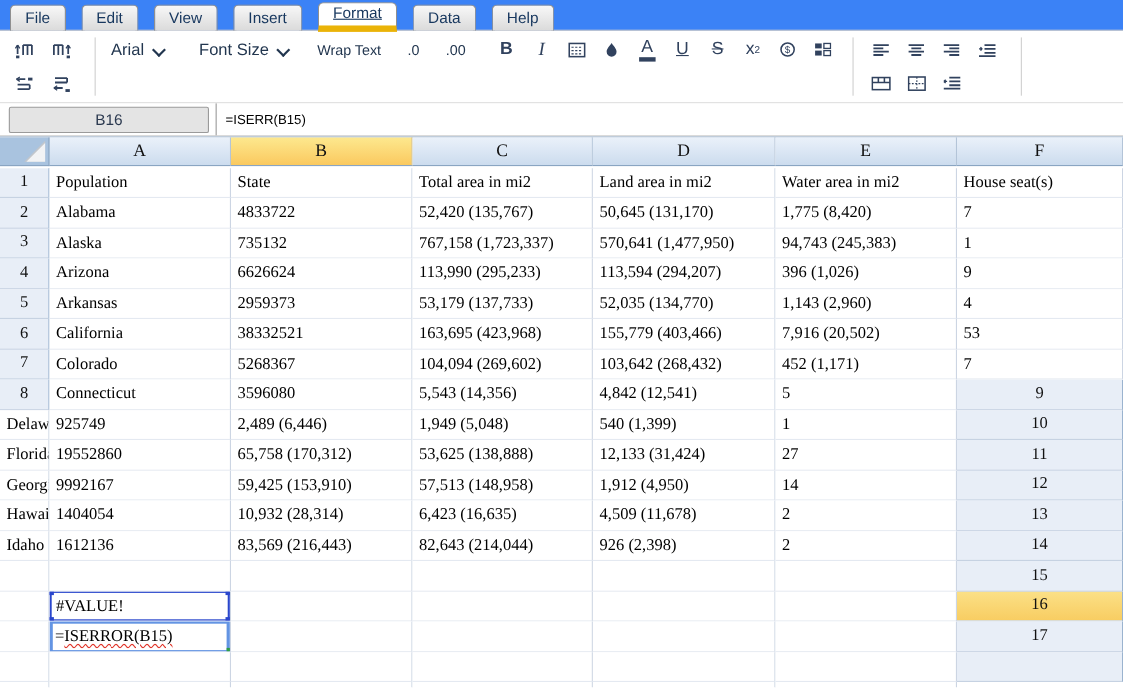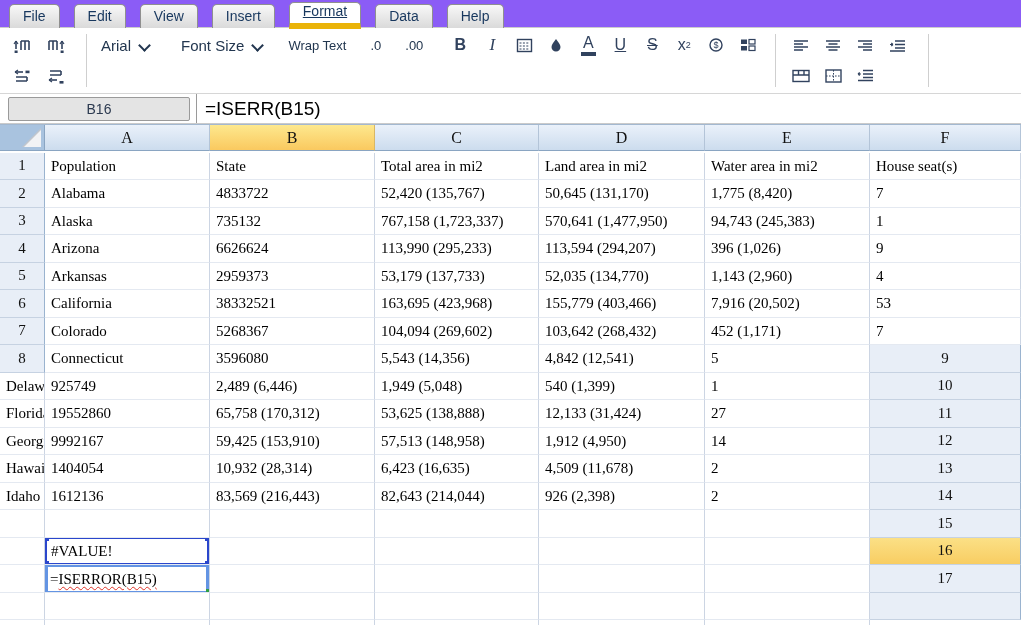--- a/index.html
+++ b/index.html
@@ -5,21 +5,21 @@
   * { box-sizing: border-box; margin: 0; padding: 0; }
   html,body { background:#fff; }
   .app {
     position: relative; width: 1021px; height: 625px; overflow: hidden;
     background: #fff;
     font-family: "Liberation Sans", "DejaVu Sans", sans-serif;
   }
 
   
   .menubar {
-    position: relative; height: 28px; background: #8b5cf6;
+    position: relative; height: 28px; background: #3b82f6;
     display: flex; align-items: flex-end; padding-left: 9px;
   }
   .menubar::after {
     content:""; position:absolute; left:0; right:0; bottom:0; height:1px; background:#cccccc;
   }
   .tab {
     position: relative; margin-right: 14px; height: 24px; padding: 3px 13px 0 13px;
     background: linear-gradient(#f8f8f8, #dadada);
     border: 1px solid #8f8f8f; border-bottom: none; border-radius: 5px 5px 0 0;
     font-size: 14px; color: #17375e; cursor: default; z-index: 1;
@@ -69,21 +69,21 @@
     height: 30px; display: flex; align-items: center; border-bottom: 1px solid #cacaca; background:#fff;
   }
   .namebox-wrap { width: 197px; height: 100%; display:flex; align-items:center;
                   border-right: 1px solid #9a9a9a; }
   .namebox {
     width: 182px; height: 24px; margin-left: 8px; background: #e4e4e4;
     border: 1px solid #9a9a9a; border-radius: 2px;
     display:flex; align-items:center; justify-content:center;
     font-size: 14px; color: #2c3a50;
   }
-  .formula-input { flex: 1; font-size: 19px; color: #000; padding-left: 8px; white-space: pre; }
+  .formula-input { flex: 1; font-size: 12px; color: #000; padding-left: 8px; white-space: pre; }
 
   
   .grid {
     display: grid; width: 1021px;
     grid-template-columns: 45px 165px 165px 164px 166px 165px 151px;
     grid-auto-rows: 27.5px; border-top: 1px solid #a3b8d0;
     font-family: "Liberation Serif", "DejaVu Serif", serif;
   }
   .corner {
     position: relative; height: 26px; background: #a9c3df;

